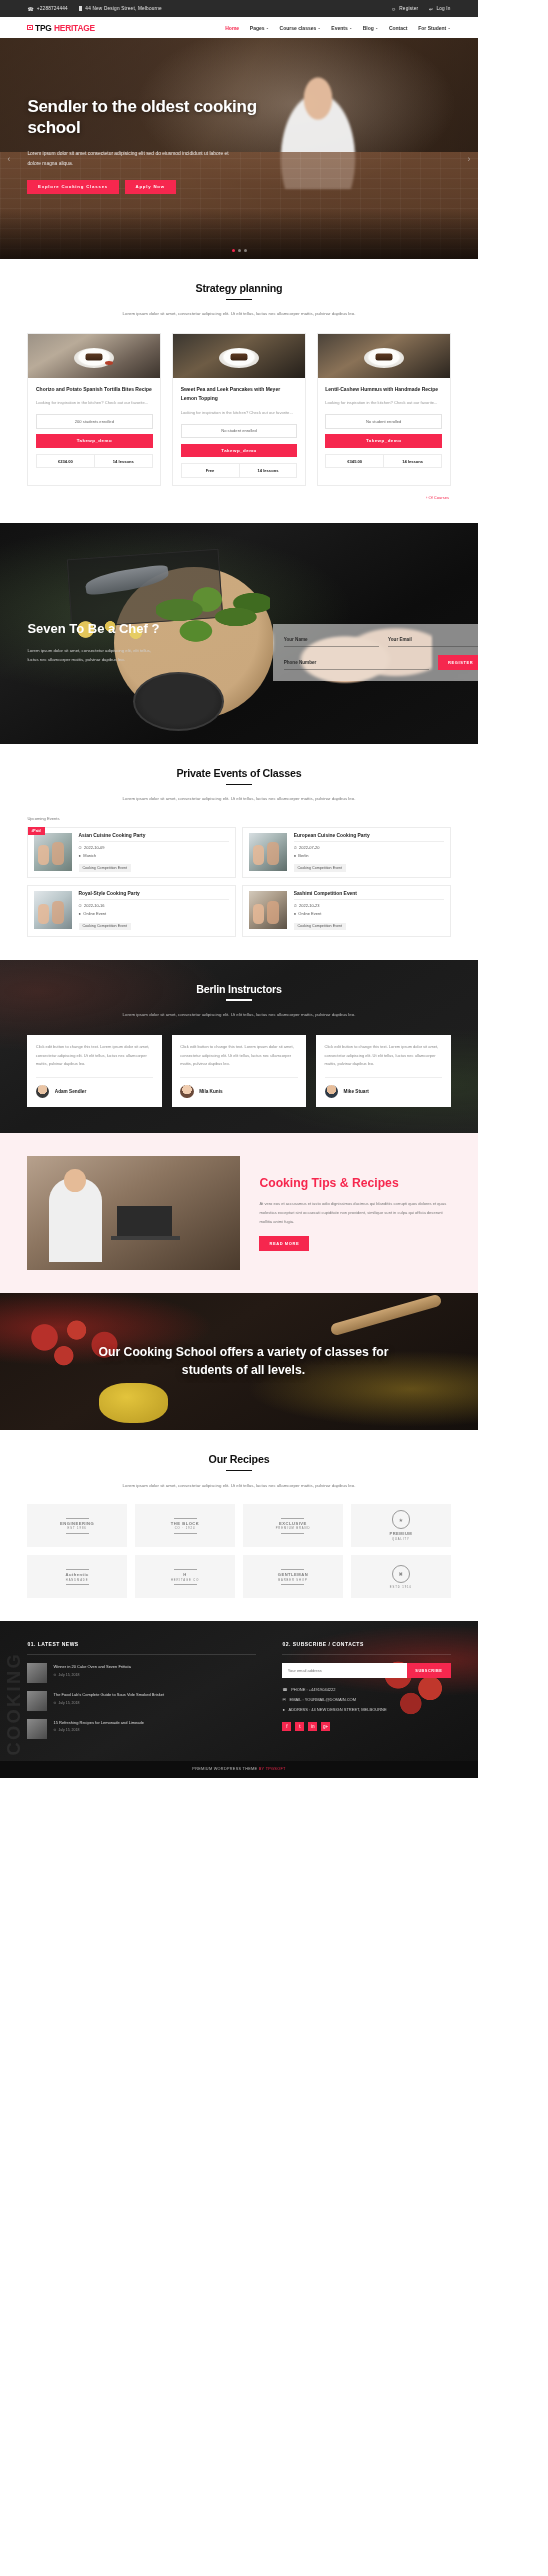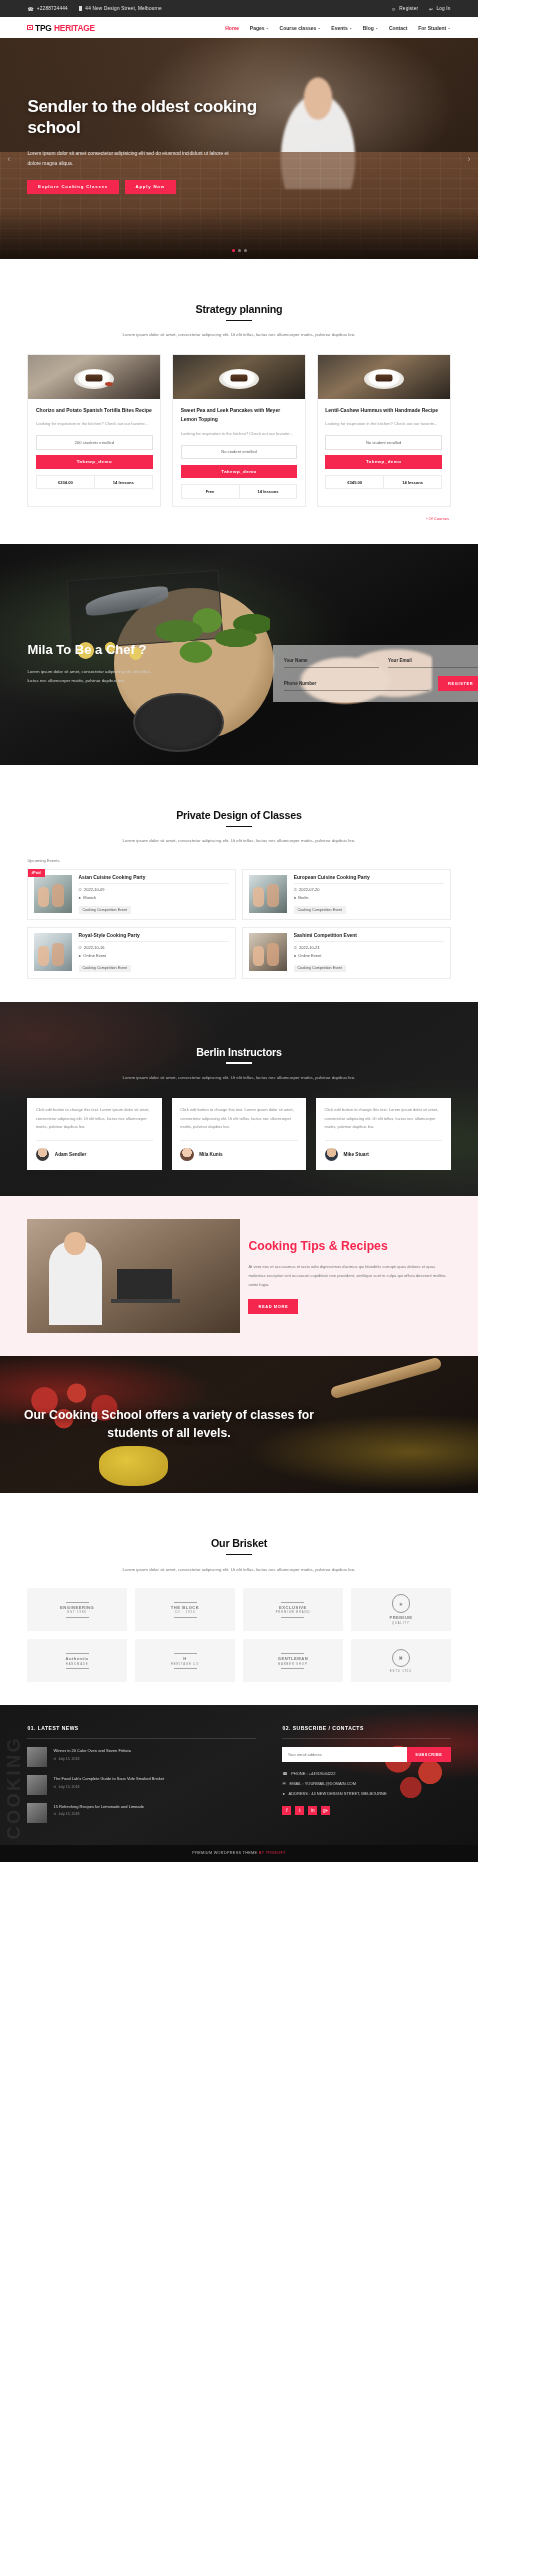--- a/index.html
+++ b/index.html
@@ -79,21 +79,21 @@
     position:absolute; top:116px; color:#cfcfcf; font-size:8.4px; opacity:.7;
   }
   .ha-l { left:7.6px; } .ha-r { right:7.6px; }
   .hero-dots { position:absolute; left:0; right:0; bottom:7.6px; display:flex; justify-content:center; gap:3px; }
   .hero-dots i { width:3px;height:3px;border-radius:50%;background:rgba(255,255,255,.45);display:block; }
   .hero-dots i.on { background:#f6274e; }
 
   
   .sec { padding:23px 27.4px; }
   .sec-title {
-    text-align:center; font-size:10.7px; font-weight:bold; color:#111; letter-spacing:-0.2px;margin-top:21px;
+    text-align:center; font-size:10.7px; font-weight:bold; color:#111; letter-spacing:-0.2px;
   }
   .sec-rule { width:26px; height:1.5px; background:#111; margin:4.6px auto 0; }
   .sec-sub {
     text-align:center; font-size:4.4px; color:#777; line-height:2.2; margin:9.1px auto 0; max-width:328px;
   }
 
   
   .courses { display:flex; gap:10.7px; margin-top:13.7px; }
   .ccard { flex:1; border:0.8px solid #ececec; background:#fff; }
   .ccard .thumb { height:44px; position:relative; overflow:hidden; }
@@ -242,41 +242,41 @@
   .icard p { font-size:4px; color:#8a8a8a; line-height:2.1; }
   .icard .who { display:flex; align-items:center; gap:5.3px; margin-top:8.4px; padding-top:6.9px; border-top:0.8px solid #eee; }
   .ava { width:13.7px;height:13.7px;border-radius:50%;flex:none; }
   .av1 { background:radial-gradient(circle at 50% 35%, #e9c4a4 0 42%, #3a3a3a 44%); }
   .av2 { background:radial-gradient(circle at 50% 35%, #f0cdb0 0 42%, #6b4a3a 44%); }
   .av3 { background:radial-gradient(circle at 50% 35%, #e6bd9a 0 42%, #2f3a46 44%); }
   .icard .nm { font-size:4.7px; font-weight:bold; color:#1c1c1c; }
 
   
   .tips {
-    background:#fdf0f2; display:flex; align-items:center; gap:8px; padding:23px 27.4px;
+    background:#fdf0f2; display:flex; align-items:center; gap:19px; padding:23px 27.4px;
   }
   .tips .pic {
     width:213px; height:114px; flex:none; position:relative; overflow:hidden;
     background:linear-gradient(150deg,#b7a18d 0%,#8c7560 40%,#4a3a2c 100%);
   }
   .tips .pic .lap { position:absolute; left:90px; top:50px; width:55px; height:30.5px; background:#2b2b2b; }
   .tips .pic .lap:after{content:"";position:absolute;left:-6.9px;bottom:-3px;width:69px;height:3.8px;background:#3d3d3d;}
   .tips .pic .man { position:absolute; left:21.3px; top:21.3px; width:53px; height:84px; border-radius:23px 23px 0 0; background:#efefef; }
   .tips .pic .head { position:absolute; left:37px; top:12.2px; width:21.3px; height:23px; border-radius:50%; background:#e5bb97; }
   .tips .txt { flex:1; }
   .tips h2 { font-size:12.2px; font-weight:bold; color:#f6274e; line-height:1.28; }
   .tips p { font-size:4.1px; color:#777; line-height:2.15; margin-top:8.4px; }
   .readmore {
     display:inline-block; margin-top:10px; background:#f6274e; color:#fff; font-size:4px;
     font-weight:bold; letter-spacing:0.6px; padding:4.6px 10px;
   }
 
   
   .variety {
-    height:137px; position:relative; overflow:hidden; display:flex; align-items:center; justify-content:flex-start;
+    height:137px; position:relative; overflow:hidden; display:flex; align-items:center; justify-content:center;
     background:
       radial-gradient(ellipse at 12% 25%, rgba(190,40,35,.55), transparent 26%),
       radial-gradient(ellipse at 86% 70%, rgba(210,170,40,.40), transparent 28%),
       linear-gradient(150deg,#1b1410 0%,#241a14 40%,#140f0c 100%);
     padding-left: 9px;
   }
   .variety .toms {
     position:absolute; left:21.3px; top:20px; width:107px; height:61px;
     background:
       radial-gradient(circle at 22% 40%, #b7302a 0 14%, transparent 15%),
@@ -506,38 +506,38 @@
   <div class="chefbanner">
     <div class="cb-board"></div>
     <div class="cb-tray"></div>
     <div class="cb-fish"></div>
     <div class="cb-lemons"></div>
     <div class="cb-herbs"></div>
     <div class="cb-bowl"></div>
     <div class="cb-hands"></div>
 
     <div class="cb-txt">
-      <h2>Mila To Be a Chef ?</h2>
+      <h2>Seven To Be a Chef ?</h2>
       <p>Lorem ipsum dolor sit amet, consectetur adipiscing elit, elit tellus, luctus nec ullamcorper mattis, pulvinar dapibus leo.</p>
     </div>
 
     <div class="cb-form">
       <div class="ff-row">
         <input class="ff" type="text" placeholder="Your Name" style="">
         <input class="ff" type="text" placeholder="Your Email" style="">
       </div>
       <div class="ff-row2">
         <input class="ff" type="text" placeholder="Phone Number" style="">
         <button class="reg-btn">REGISTER</button>
       </div>
     </div>
   </div>
 
   <div class="sec">
-    <div class="sec-title">Private Design of Classes</div>
+    <div class="sec-title">Private Events of Classes</div>
     <div class="sec-rule"></div>
     <div class="sec-sub">Lorem ipsum dolor sit amet, consectetur adipiscing elit. Ut elit tellus, luctus nec ullamcorper mattis, pulvinar dapibus leo.</div>
     <div class="upcoming">Upcoming Events</div>
 
     <div class="ev-grid">
       <div class="ev">
         <div class="badge-paid">#Paid</div>
         <div class="eimg ei1">
             <span class="p1"></span>
             <span class="p2"></span>
@@ -658,21 +658,21 @@
   </div>
 
   <div class="variety">
     <div class="toms"></div>
     <div class="pepper"></div>
     <div class="pin"></div>
     <h2>Our Cooking School offers a variety of classes for students of all levels.</h2>
   </div>
 
   <div class="sec">
-    <div class="sec-title">Our Brisket</div>
+    <div class="sec-title">Our Recipes</div>
     <div class="sec-rule"></div>
     <div class="sec-sub">Lorem ipsum dolor sit amet, consectetur adipiscing elit. Ut elit tellus, luctus nec ullamcorper mattis, pulvinar dapibus leo.</div>
     <div class="sponsors">
       <div class="sp">
           <div class="logo">
         <div class="bar"></div>
         <div class="lname">ENGINEERING</div>
         <div class="lsub">EST 1986</div>
         <div class="bar"></div>
           </div>

